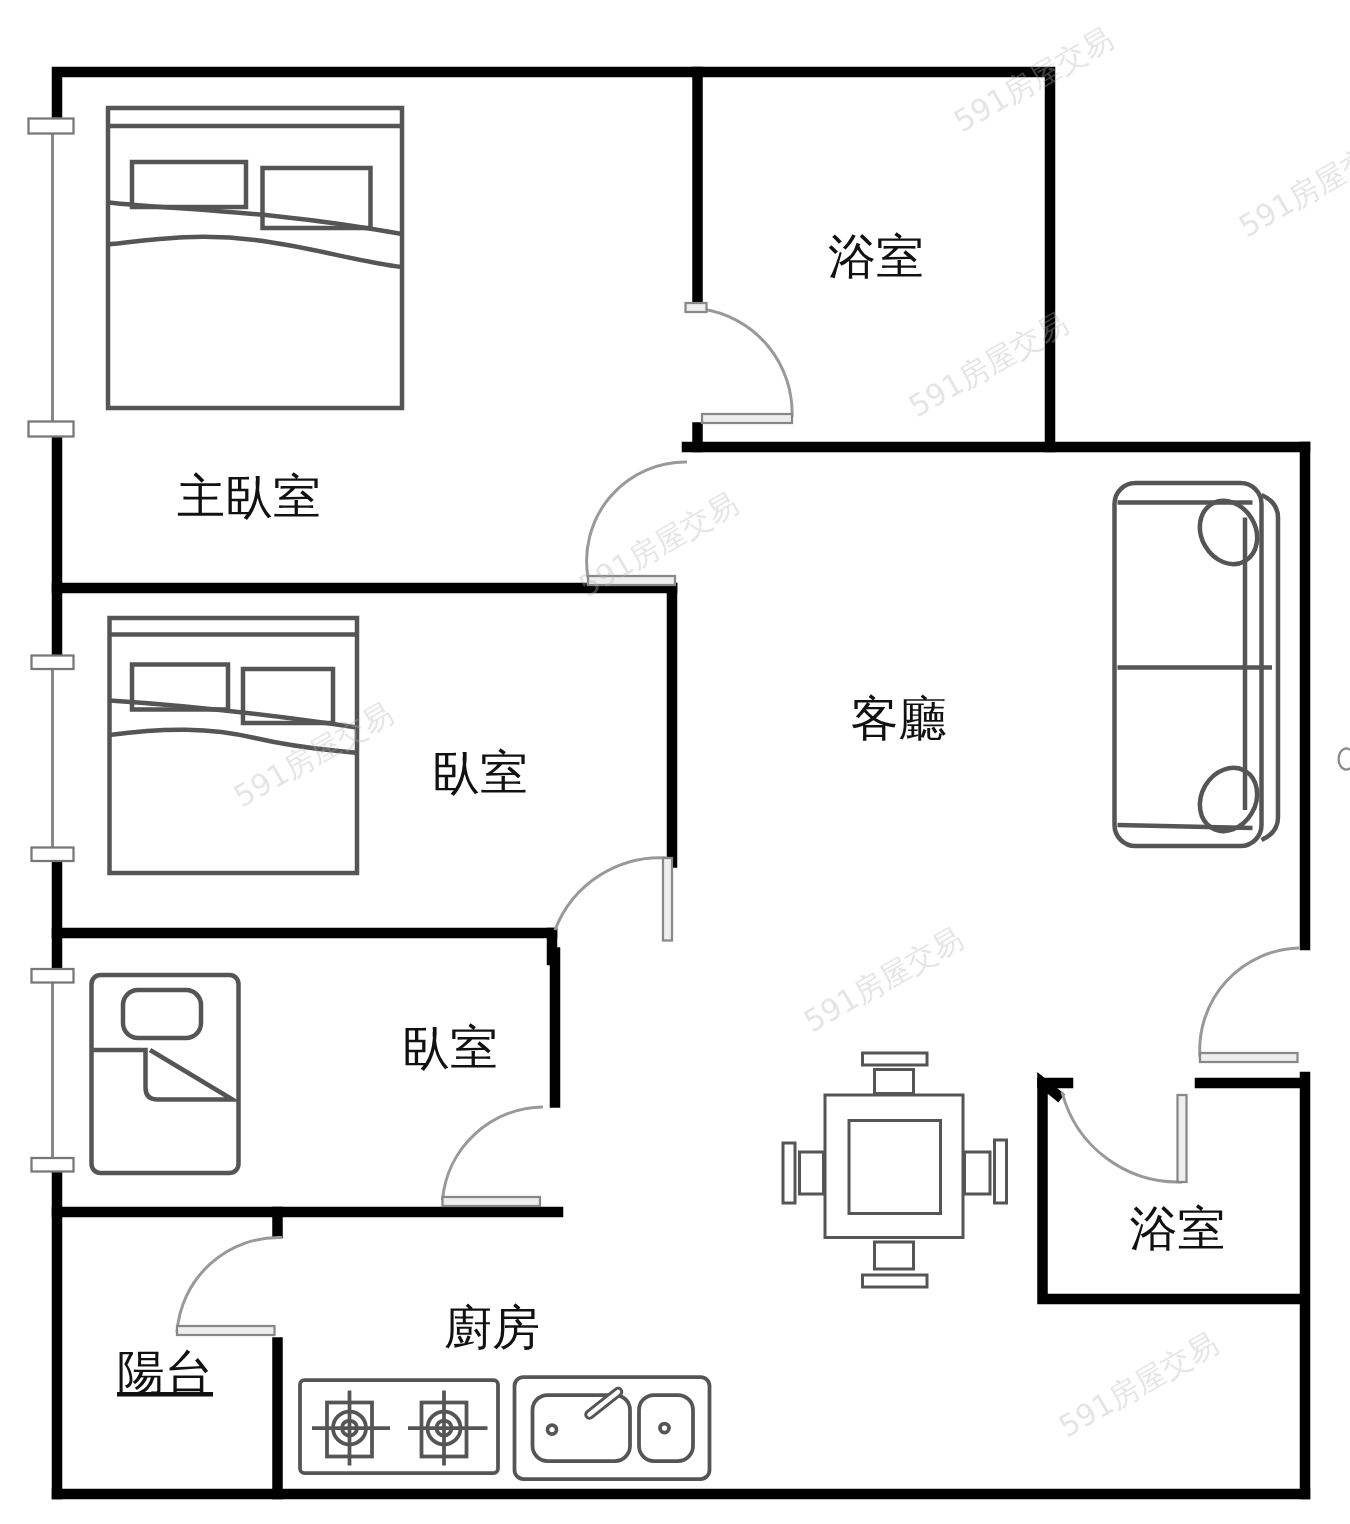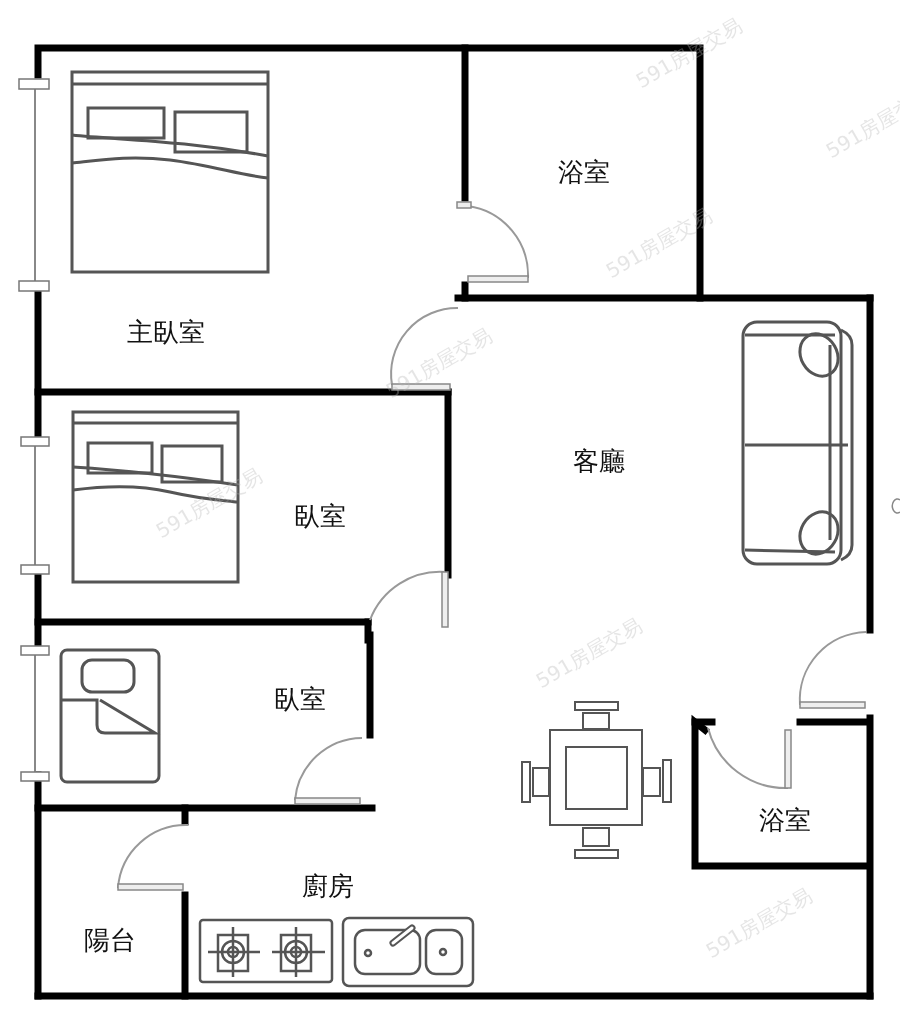--- a/index.html
+++ b/index.html
@@ -5,21 +5,21 @@
   html,body{margin:0;padding:0;background:#ffffff;}
   body{width:900px;height:1016px;position:relative;overflow:hidden;font-family:"DejaVu Sans","Liberation Sans",sans-serif;}
   #plan{position:absolute;left:0;top:0;width:900px;height:1016px;}
   .wall{stroke:#000;stroke-width:7;fill:none;stroke-linecap:square;}
   .thin{stroke:#555;stroke-width:2.5;fill:none;}
   .furn{stroke:#555;stroke-width:3;fill:none;}
   .door-arc{stroke:#999;stroke-width:2;fill:none;}
   .door-leaf{stroke:#888;stroke-width:1.5;fill:#eee;}
   .win{stroke:#777;stroke-width:1.5;fill:#fff;}
   .win-line{stroke:#888;stroke-width:2;}
-  .label{position:absolute;font-size:26px;color:#111;white-space:nowrap;transform:translate(-50%,-50%);font-family:"DejaVu Sans",sans-serif;}
+  .label{position:absolute;font-size:32px;color:#111;white-space:nowrap;transform:translate(-50%,-50%);font-family:"DejaVu Sans",sans-serif;}
   .wm{position:absolute;font-size:20px;color:rgba(180,180,180,0.35);transform:rotate(-30deg);white-space:nowrap;font-family:"DejaVu Sans",sans-serif;}
 </style>
 </head>
 <body>
 
 <svg id="plan" viewBox="0 0 900 1016" xmlns="http://www.w3.org/2000/svg">
 
   <g>
     <polyline class="wall" points="38,75 38,48 700,48 700,298"></polyline>
     <line class="wall" x1="38" y1="290" x2="38" y2="440"></line>
@@ -165,18 +165,18 @@
 <div class="wm" style="left:630px;top:40px;">591房屋交易</div>
 <div class="wm" style="left:820px;top:110px;">591房屋交易</div>
 <div class="wm" style="left:600px;top:230px;">591房屋交易</div>
 <div class="wm" style="left:380px;top:350px;">591房屋交易</div>
 <div class="wm" style="left:150px;top:490px;">591房屋交易</div>
 <div class="wm" style="left:530px;top:640px;">591房屋交易</div>
 <div class="wm" style="left:700px;top:910px;">591房屋交易</div>
 
 <div class="label" style="left:166px;top:332px;">主臥室</div>
 <div class="label" style="left:584px;top:172px;">浴室</div>
-<div class="label" style="left:599px;top:461px;">客廳</div>
+<div class="label" style="left:599px;top:480px;">客廳</div>
 <div class="label" style="left:320px;top:516px;">臥室</div>
 <div class="label" style="left:300px;top:699px;">臥室</div>
 <div class="label" style="left:785px;top:820px;">浴室</div>
 <div class="label" style="left:328px;top:886px;text-align:center;">廚房</div>
-<div class="label" style="left:110px;top:940px;">陽台</div>
+<div class="label" style="left:110px;top:916px;text-decoration:underline;">陽台</div>
 
 </body></html>

